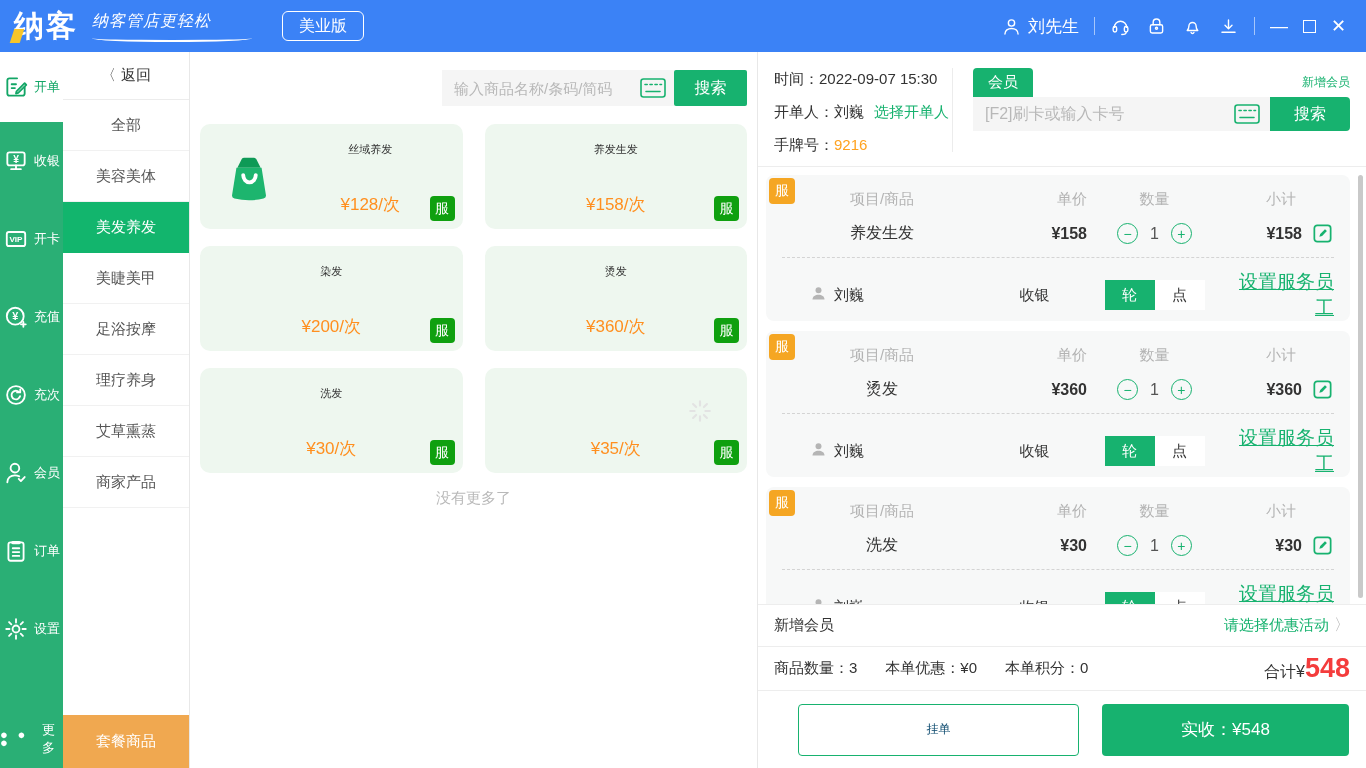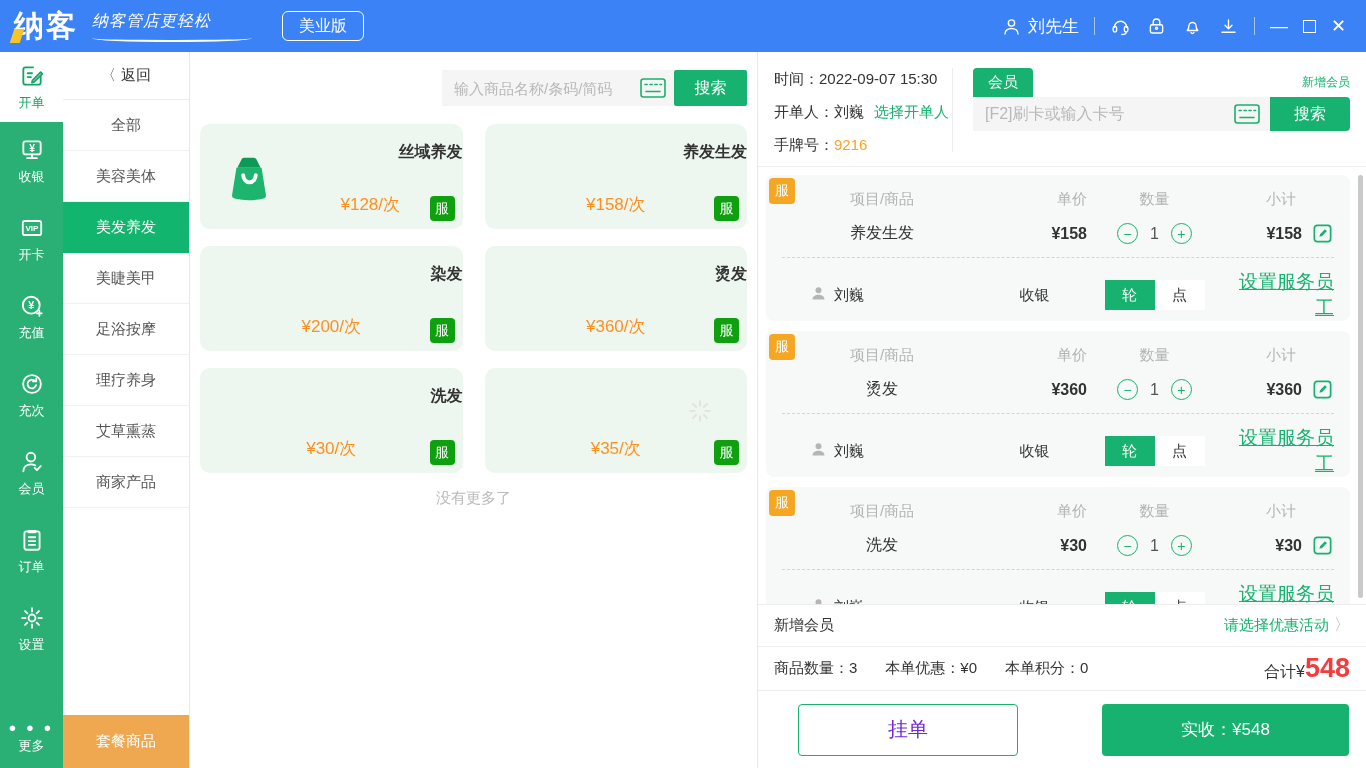--- a/index.html
+++ b/index.html
@@ -28,21 +28,21 @@
   .tb-icon svg { width:21px; height:21px; }
   .win-min { font-size:18px; cursor:pointer; line-height:1; }
   .win-max { width:13px; height:13px; border:1.8px solid #fff; cursor:pointer; }
   .win-close { font-size:18px; cursor:pointer; line-height:1; }
 
   
   .main { flex:1; display:flex; min-height:0; }
 
   
   .sidebar { width:63px; background:#2aaf75; display:flex; flex-direction:column; color:#fff; }
-  .side-item { height:78px; display:flex; flex-direction:column; align-items:center; justify-content:center; gap:5px; font-size:13px; cursor:pointer; }
+  .side-item { height:78px; display:flex; flex-direction:row; align-items:center; justify-content:center; gap:5px; font-size:13px; cursor:pointer; }
   .side-item:first-child { height:70px; background:#fff; color:#13a666; }
   .side-item svg { width:26px; height:26px; }
   .side-item.more { margin-top:auto; height:58px; }
   .dots { font-size:13px; letter-spacing:3px; line-height:8px; }
 
   
   .categories { width:127px; background:#fff; border-right:1px solid #e8e8e8; display:flex; flex-direction:column; }
   .back-row { height:48px; display:flex; align-items:center; justify-content:center; gap:5px; color:#333; font-size:15px; border-bottom:1px solid #ececec; cursor:pointer; }
   .back-chevron { font-size:15px; color:#555; }
   .cat-item { height:51px; display:flex; align-items:center; justify-content:center; font-size:15px; color:#555; border-bottom:1px solid #f1f1f1; cursor:pointer; }
@@ -53,21 +53,21 @@
   .products-panel { flex:1; background:#fff; border-right:1px solid #e8e8e8; padding:0 10px; }
   .search-row { margin-top:18px; display:flex; justify-content:flex-end; height:36px; }
   .search-box { position:relative; width:232px; background:#f5f5f5; }
   .search-box input { width:100%; height:36px; background:transparent; border:none; outline:none; padding:0 40px 0 12px; font-size:15px; color:#333; font-family:inherit; }
   .search-box input::placeholder { color:#b8b8b8; }
   .kb-icon { position:absolute; right:8px; top:8px; width:26px; height:20px; color:#17b26f; }
   .kb-icon svg { width:26px; height:20px; }
   .search-btn { width:73px; height:36px; background:#17b26f; color:#fff; border:none; font-size:16px; border-radius:2px; cursor:pointer; font-family:inherit; }
   .grid { margin-top:18px; display:grid; grid-template-columns:1fr 1fr; gap:17px 22px; }
   .card { position:relative; height:105px; background:#eef7ef; border-radius:10px; cursor:pointer; }
-  .card-name { margin-top:18px; text-align:right; font-size:16px; color:#333;font-weight:bold; }
+  .card-name { margin-top:18px; text-align:center; font-size:11px; color:#333; }
   .card-price { position:absolute; bottom:13px; left:0; right:0; text-align:center; color:#ff8f1f; font-size:17px; }
   .card-badge { position:absolute; right:8px; bottom:8px; width:25px; height:25px; background:#0fa00f; border-radius:4px; color:#fff; font-size:14px; display:flex; align-items:center; justify-content:center; }
   .card.with-image { display:flex; align-items:center; padding-left:20px; }
   .card.with-image .bag { width:58px; height:58px; flex:0 0 58px; }
   .card.with-image .card-text { flex:1; position:relative; height:100%; }
   .spinner { position:absolute; right:34px; top:30px; width:26px; height:26px; color:#e3e3e3; }
   .no-more { margin-top:16px; text-align:center; color:#b9b9b9; font-size:15px; }
 
   
   .order-panel { width:608px; flex:0 0 608px; display:flex; flex-direction:column; background:#fff; }
@@ -120,21 +120,21 @@
   .promo-label { color:#333; }
   .promo-link { color:#17b26f; cursor:pointer; text-decoration:none; display:flex; align-items:center; gap:5px; }
   .promo-chevron { color:#b5b5b5; font-size:16px; }
 
   .summary-row { flex:0 0 44px; border-top:1px solid #ededed; display:flex; align-items:center; padding:0 16px; font-size:15px; color:#333; gap:28px; }
   .total-wrap { margin-left:auto; display:flex; align-items:baseline; }
   .total-label { font-size:16px; color:#333; }
   .total-value { font-size:27px; font-weight:bold; color:#f43c3c; line-height:1; }
 
   .actions-row { flex:0 0 78px; border-top:1px solid #ededed; display:flex; align-items:center; justify-content:space-between; padding:0 17px 0 40px; }
-  .hold-btn { width:220px; height:52px; background:#fff; border:1px solid #17b26f; border-radius:4px; font-size:20px; color:#6d28d9; cursor:pointer; font-family:inherit; }
+  .hold-btn { width:281px; height:52px; background:#fff; border:1px solid #17b26f; border-radius:4px; font-size:12px; color:#0c4a6e; cursor:pointer; font-family:inherit; }
   .checkout-btn { width:247px; height:52px; background:#17b26f; border:none; border-radius:4px; font-size:17px; color:#fff; cursor:pointer; font-family:inherit; }
 </style>
 </head>
 <body>
 
 <div class="app">
 
   <header class="topbar">
     <div class="logo-wrap">
       <span class="logo-accent"></span>

